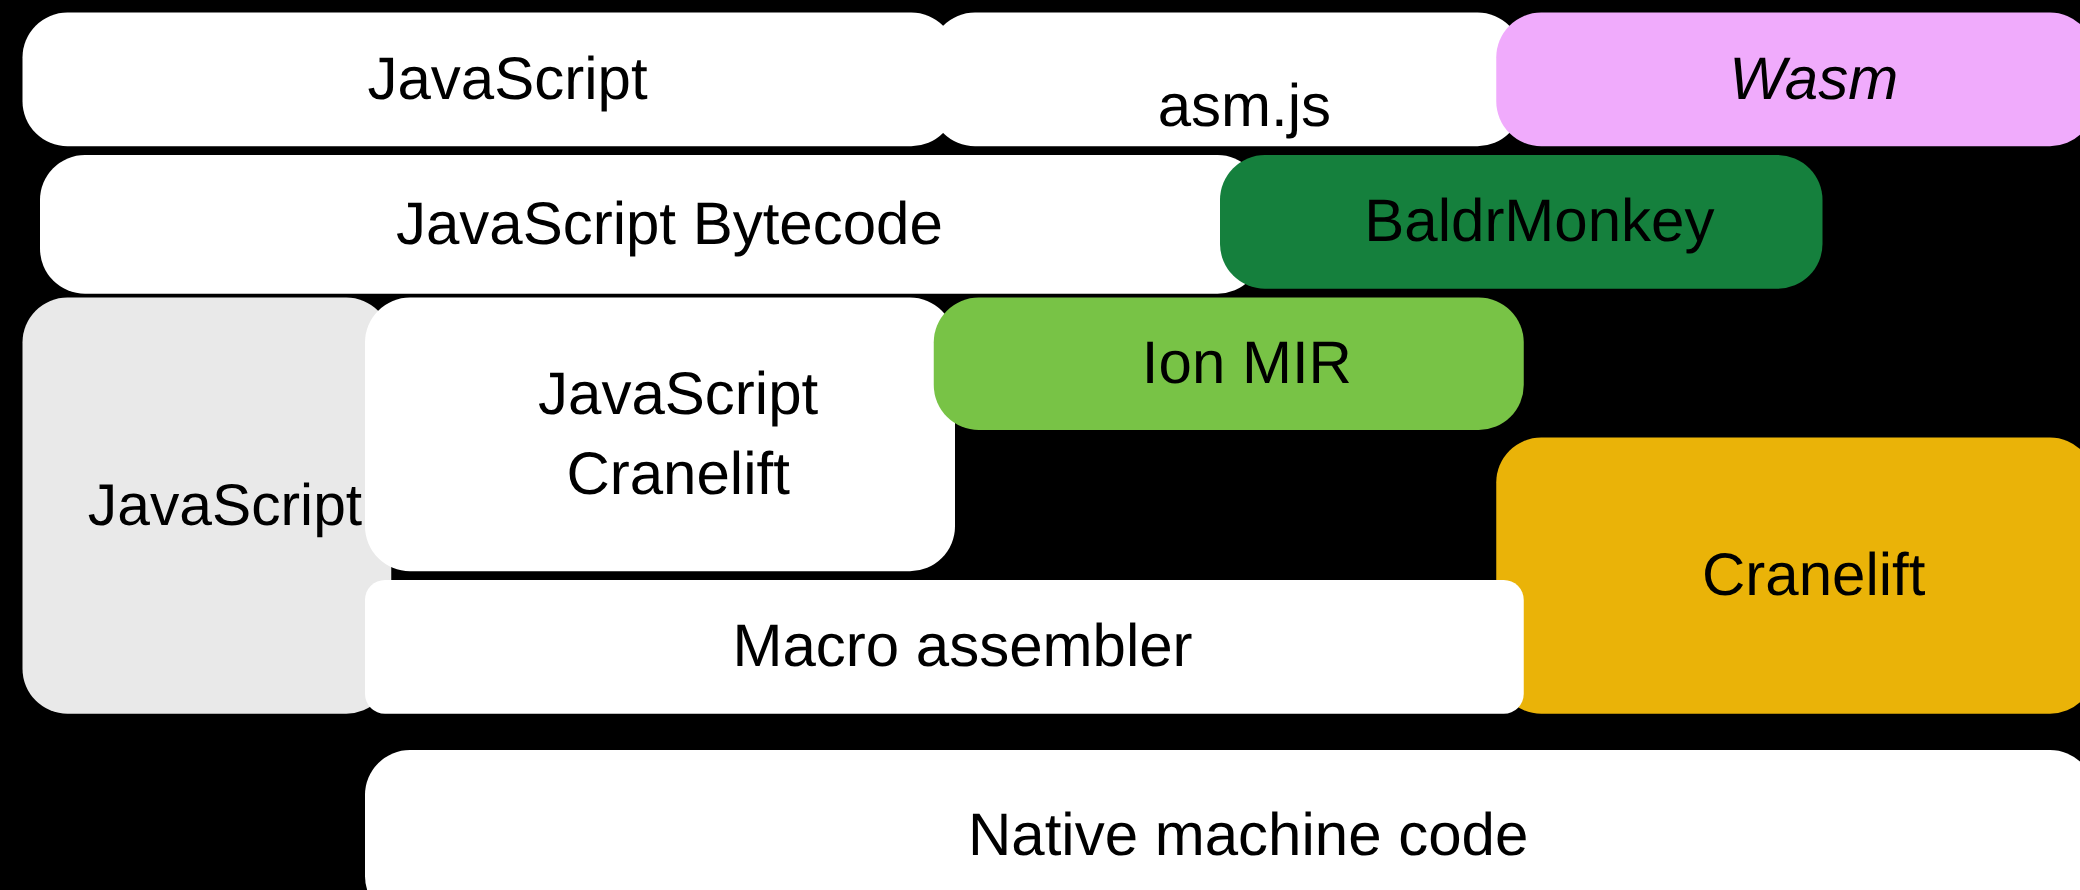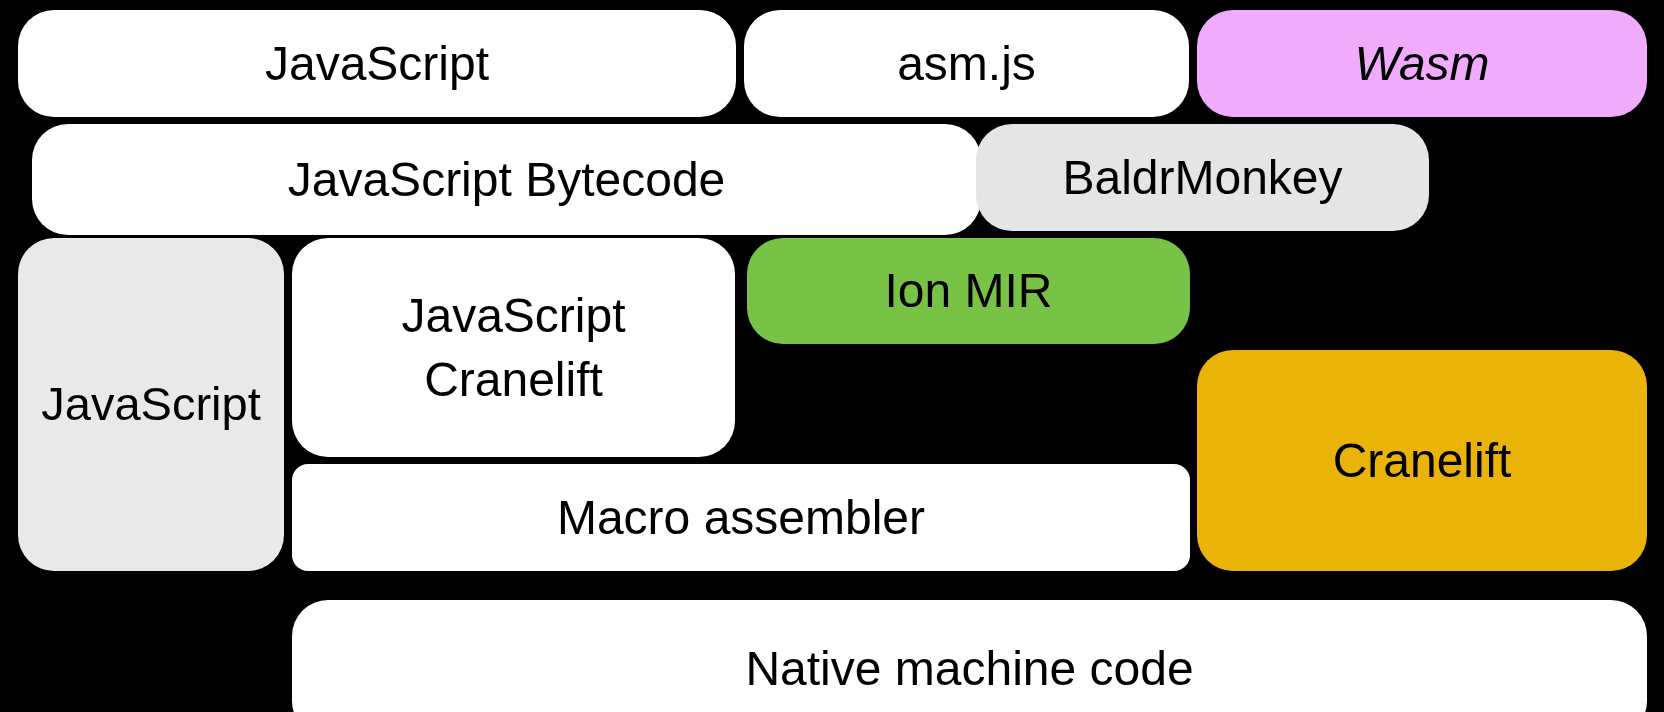--- a/index.html
+++ b/index.html
@@ -19,20 +19,21 @@
     position: absolute;
     border-radius: 36px;
     display: flex;
     align-items: center;
     justify-content: center;
     text-align: center;
     color: #000;
     font-size: 48px;
     line-height: 1.32;
     background: #fff; 
+    padding-left: 29px;
   }
   
   .b-javascript   { left: 18px;   top: 10px;  width: 718px;  height: 107px; }
   .b-asmjs        { left: 744px;  top: 10px;  width: 445px;  height: 107px; }
   .b-wasm         { left: 1197px; top: 10px;  width: 450px;  height: 107px; }
   .b-bytecode     { left: 32px;   top: 124px; width: 949px;  height: 111px; }
   .b-baldrmonkey  { left: 976px;  top: 124px; width: 453px;  height: 107px; }
   .b-interpreter  { left: 18px;   top: 238px; width: 266px;  height: 333px; font-size: 47px; }
   .b-baseline     { left: 292px;  top: 238px; width: 443px;  height: 219px; }
   .b-baseline .label { max-width: 300px; }
@@ -45,33 +46,33 @@
 </style>
 </head>
 <body>
 
 <div class="canvas" style="background: rgb(0, 0, 0);">
 
   <div class="box b-javascript" style="background: rgb(255, 255, 255);">
     <span class="label">JavaScript</span>
   </div>
 
-  <div class="box b-asmjs" style="background: rgb(255, 255, 255);">
+  <div class="box b-asmjs" style="background: rgb(255, 255, 255); align-items: flex-end;">
     <span class="label">asm.js</span>
   </div>
 
   <div class="box b-wasm" style="background: #f0abfc; font-style: italic;">
     <span class="label">Wasm</span>
   </div>
 
   <div class="box b-bytecode" style="background: rgb(255, 255, 255);">
     <span class="label">JavaScript Bytecode</span>
   </div>
 
-  <div class="box b-baldrmonkey" style="background: #e5e5e5;">
+  <div class="box b-baldrmonkey" style="background: #15803d;">
     <span class="label">BaldrMonkey</span>
   </div>
 
   <div class="box b-interpreter" style="background: rgb(233, 233, 233);">
     <span class="label">JavaScript</span>
   </div>
 
   <div class="box b-baseline" style="background: rgb(255, 255, 255);">
     <span class="label">JavaScript Cranelift</span>
   </div>

